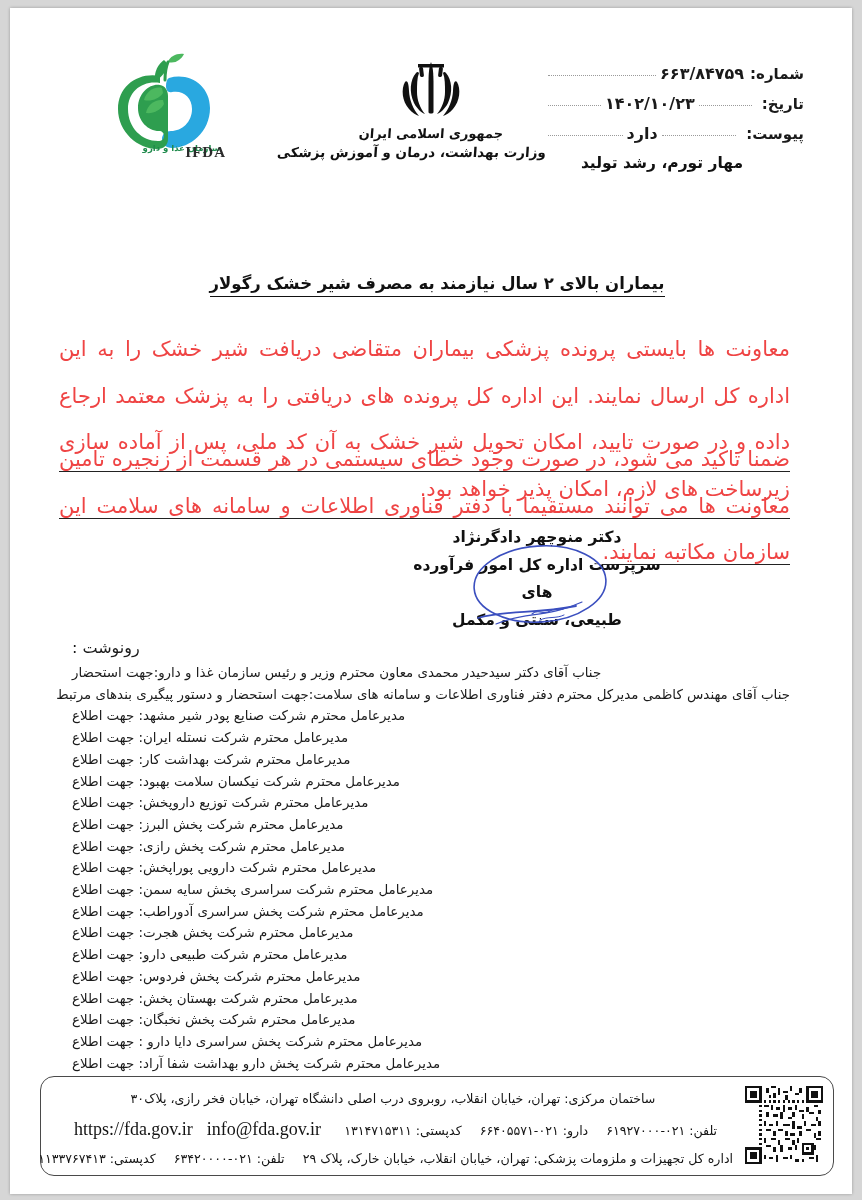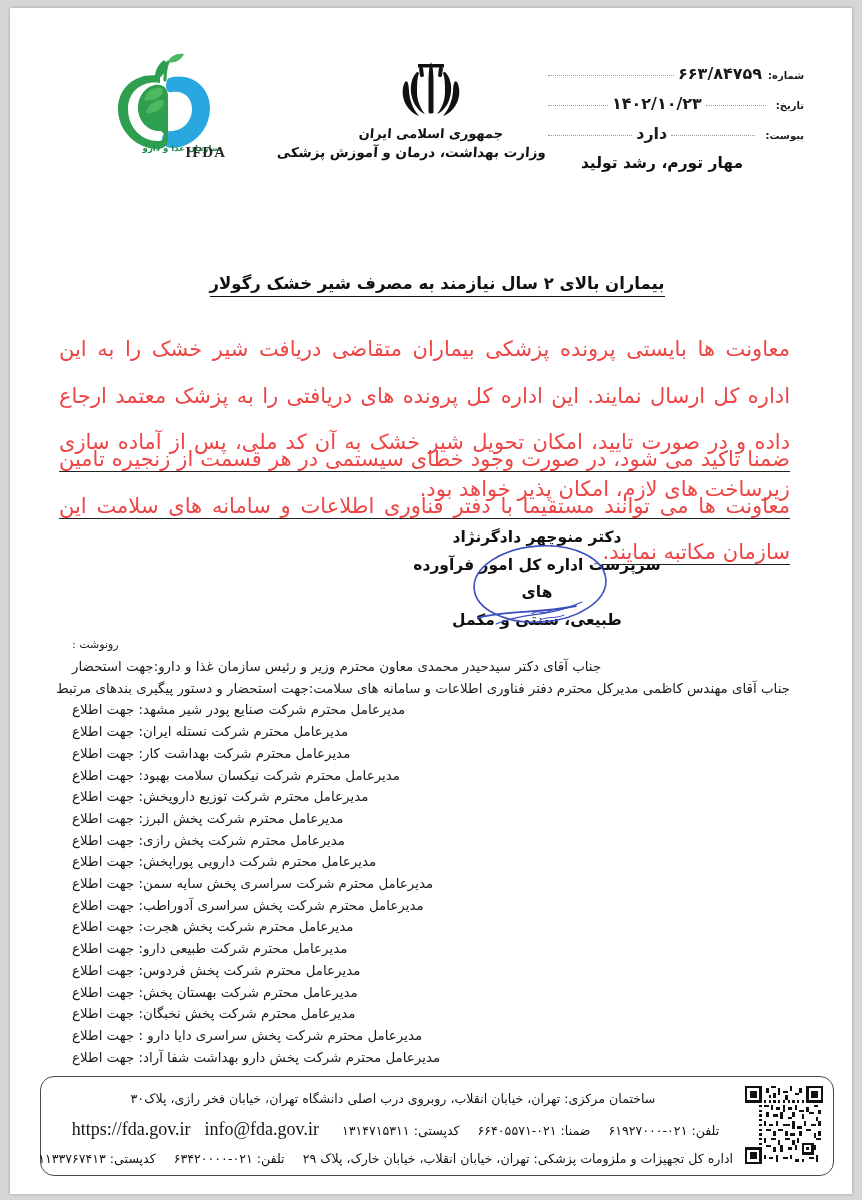--- a/index.html
+++ b/index.html
@@ -48,21 +48,21 @@
     flex-direction: row;
     align-items: baseline;
     justify-content: flex-start;
     font-size: 15.5px;
     color: #1a1a1a;
     margin-bottom: 11px;
     white-space: nowrap;
   }
   .meta-label {
     font-weight: 600;
-    font-size: 10px;
+    font-size: 15px;
     letter-spacing: .2px;
     flex: 0 0 auto;
     padding-left: 6px;
   }
   .meta-dots {
     flex: 1 1 auto;
     border-bottom: 1px dotted #9a9a9a;
     height: 12px;
     margin: 0 4px;
     position: relative;
@@ -193,21 +193,21 @@
   .cc-block {
     position: absolute;
     top: 630px;
     right: 62px;
     left: 62px;
     text-align: left;
     direction: rtl;
   }
   .cc-head {
     text-align: left;
-    font-size: 11px;
+    font-size: 16px;
     color: #1a1a1a;
     margin-bottom: 5px;
     letter-spacing: .2px;
   }
   .cc-line {
     text-align: left;
     font-size: 13.4px;
     color: #1b1b1b;
     line-height: 1.62;
     white-space: nowrap;
@@ -495,21 +495,21 @@
         </g>
       </svg>
     </span>
 
     <div class="footer-text">
       <div class="f-line">ساختمان مرکزی: تهران، خیابان انقلاب، روبروی درب اصلی دانشگاه تهران، خیابان فخر رازی، پلاک۳۰</div>
       <div class="f-line">
         <span>تلفن:</span>
         <span>۰۲۱-۶۱۹۲۷۰۰۰</span>
         <span class="f-sep"></span>
-        <span>ضمنا:</span>
+        <span>دارو:</span>
         <span>۰۲۱-۶۶۴۰۵۵۷۱</span>
         <span class="f-sep"></span>
         <span>کدپستی:</span>
         <span>۱۳۱۴۷۱۵۳۱۱</span>
         <span class="f-sep"></span>
         <span class="lat">info@fda.gov.ir</span>
         <span class="lat">https://fda.gov.ir</span>
       </div>
       <div class="f-line">
         <span>اداره کل تجهیزات و ملزومات پزشکی: تهران، خیابان انقلاب، خیابان خارک، پلاک ۲۹</span>

